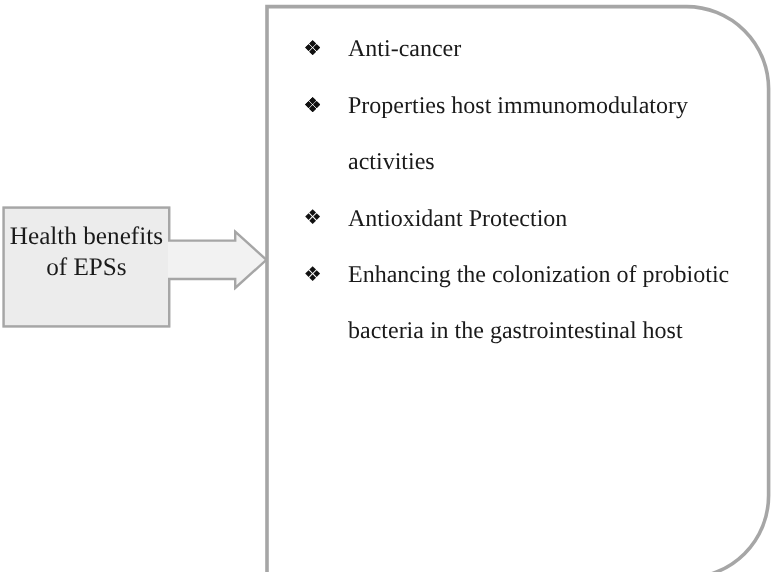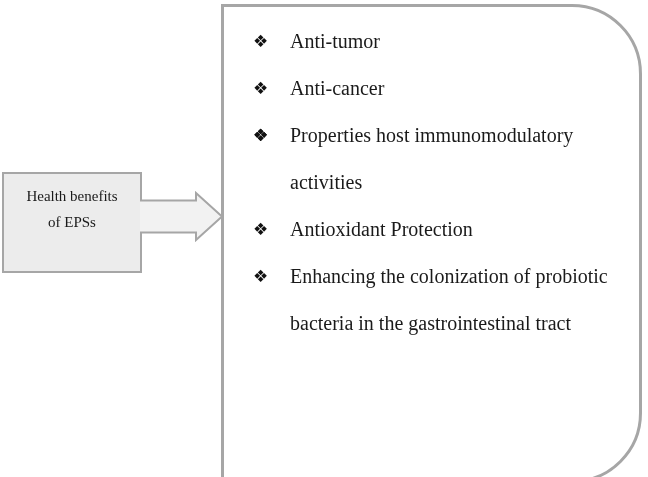--- a/index.html
+++ b/index.html
@@ -24,21 +24,21 @@
     top: 172px;
     width: 136px;
     height: 88px;
     background: #ececec;
     border: 2px solid #a6a6a6;
     text-align: center;
     padding-top: 9px;
     box-sizing: content-box;
   }
   .source-box-label {
-    font-size: 15px;
+    font-size: 21px;
     line-height: 26px;
     white-space: pre-line;
     color: #1a1a1a;
   }
 
   
   .arrow-svg {
     position: absolute;
     left: 140px;
     top: 191px;
@@ -94,21 +94,20 @@
 
   <svg class="arrow-svg" viewBox="0 0 84 51" xmlns="http://www.w3.org/2000/svg">
     <path d="M 0 9.5 H 56 V 2 L 82 25.5 L 56 49 V 41.5 H 0" fill="#f2f2f2" stroke="#a6a6a6" stroke-width="2"></path>
   </svg>
 
   <div class="benefits-box">
     <div class="benefits-list">
 
       <div class="item">
         <span class="bullet">❖</span>
-        <span class="item-text">Anti-tumor</span>
       </div>
 
       <div class="item">
         <span class="bullet">❖</span>
         <span class="item-text">Anti-cancer</span>
       </div>
 
       <div class="item">
         <span class="bullet">❖</span>
       </div>
@@ -124,19 +123,19 @@
       </div>
 
       <div class="item">
         <span class="bullet">❖</span>
         <span class="item-text">Antioxidant Protection</span>
       </div>
 
       <div class="item">
         <span class="bullet">❖</span>
         <span class="item-text">Enhancing the colonization of probiotic
-bacteria in the gastrointestinal tract</span>
+bacteria in the gastrointestinal host</span>
       </div>
 
     </div>
   </div>
 
 </div>
 
 </body></html>

